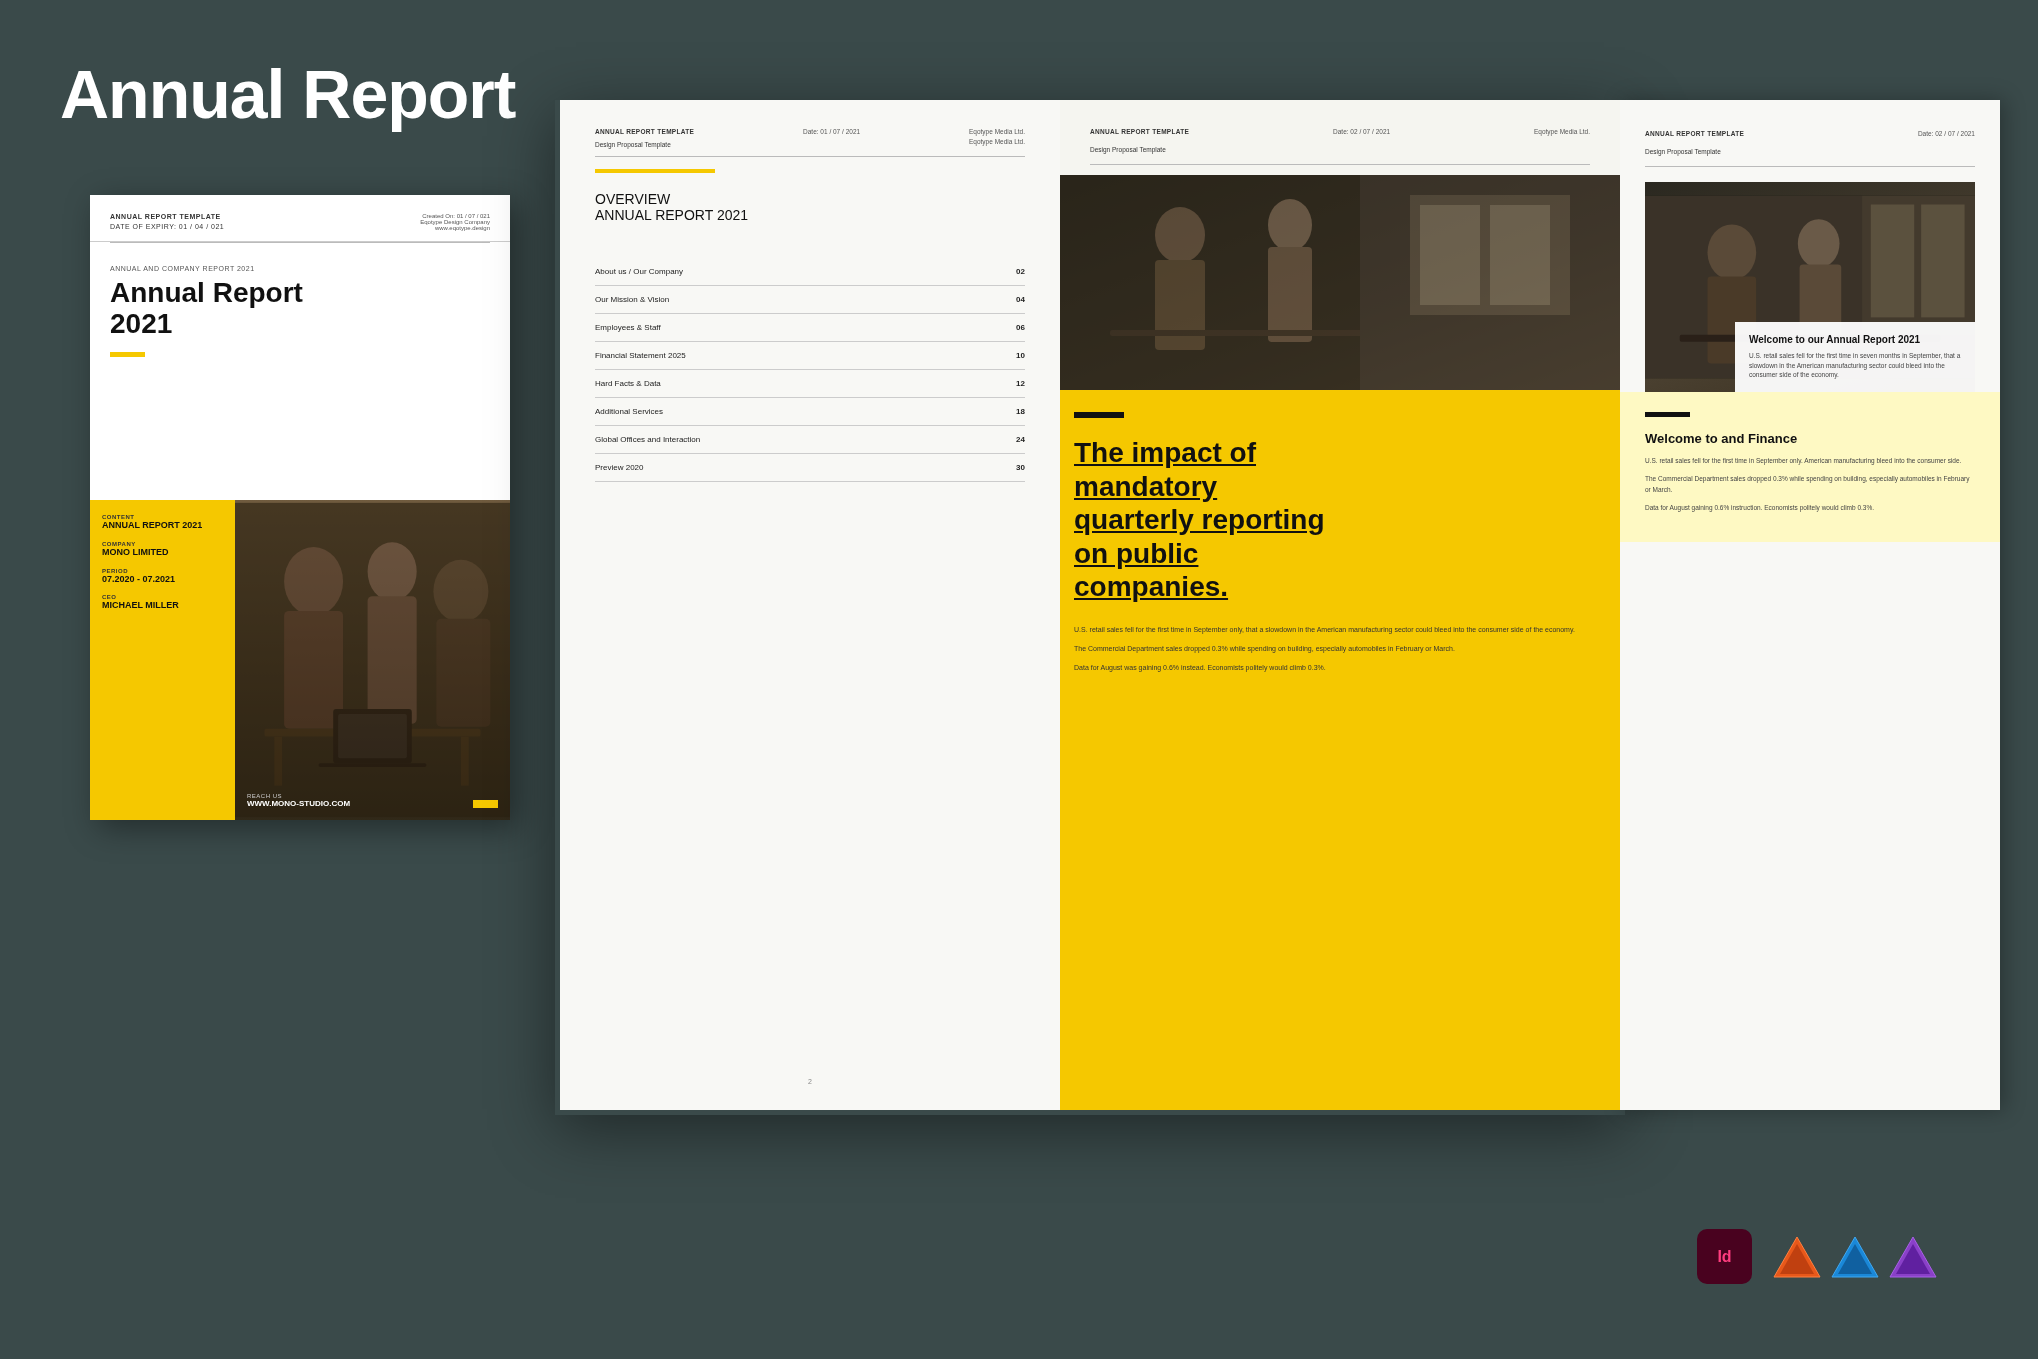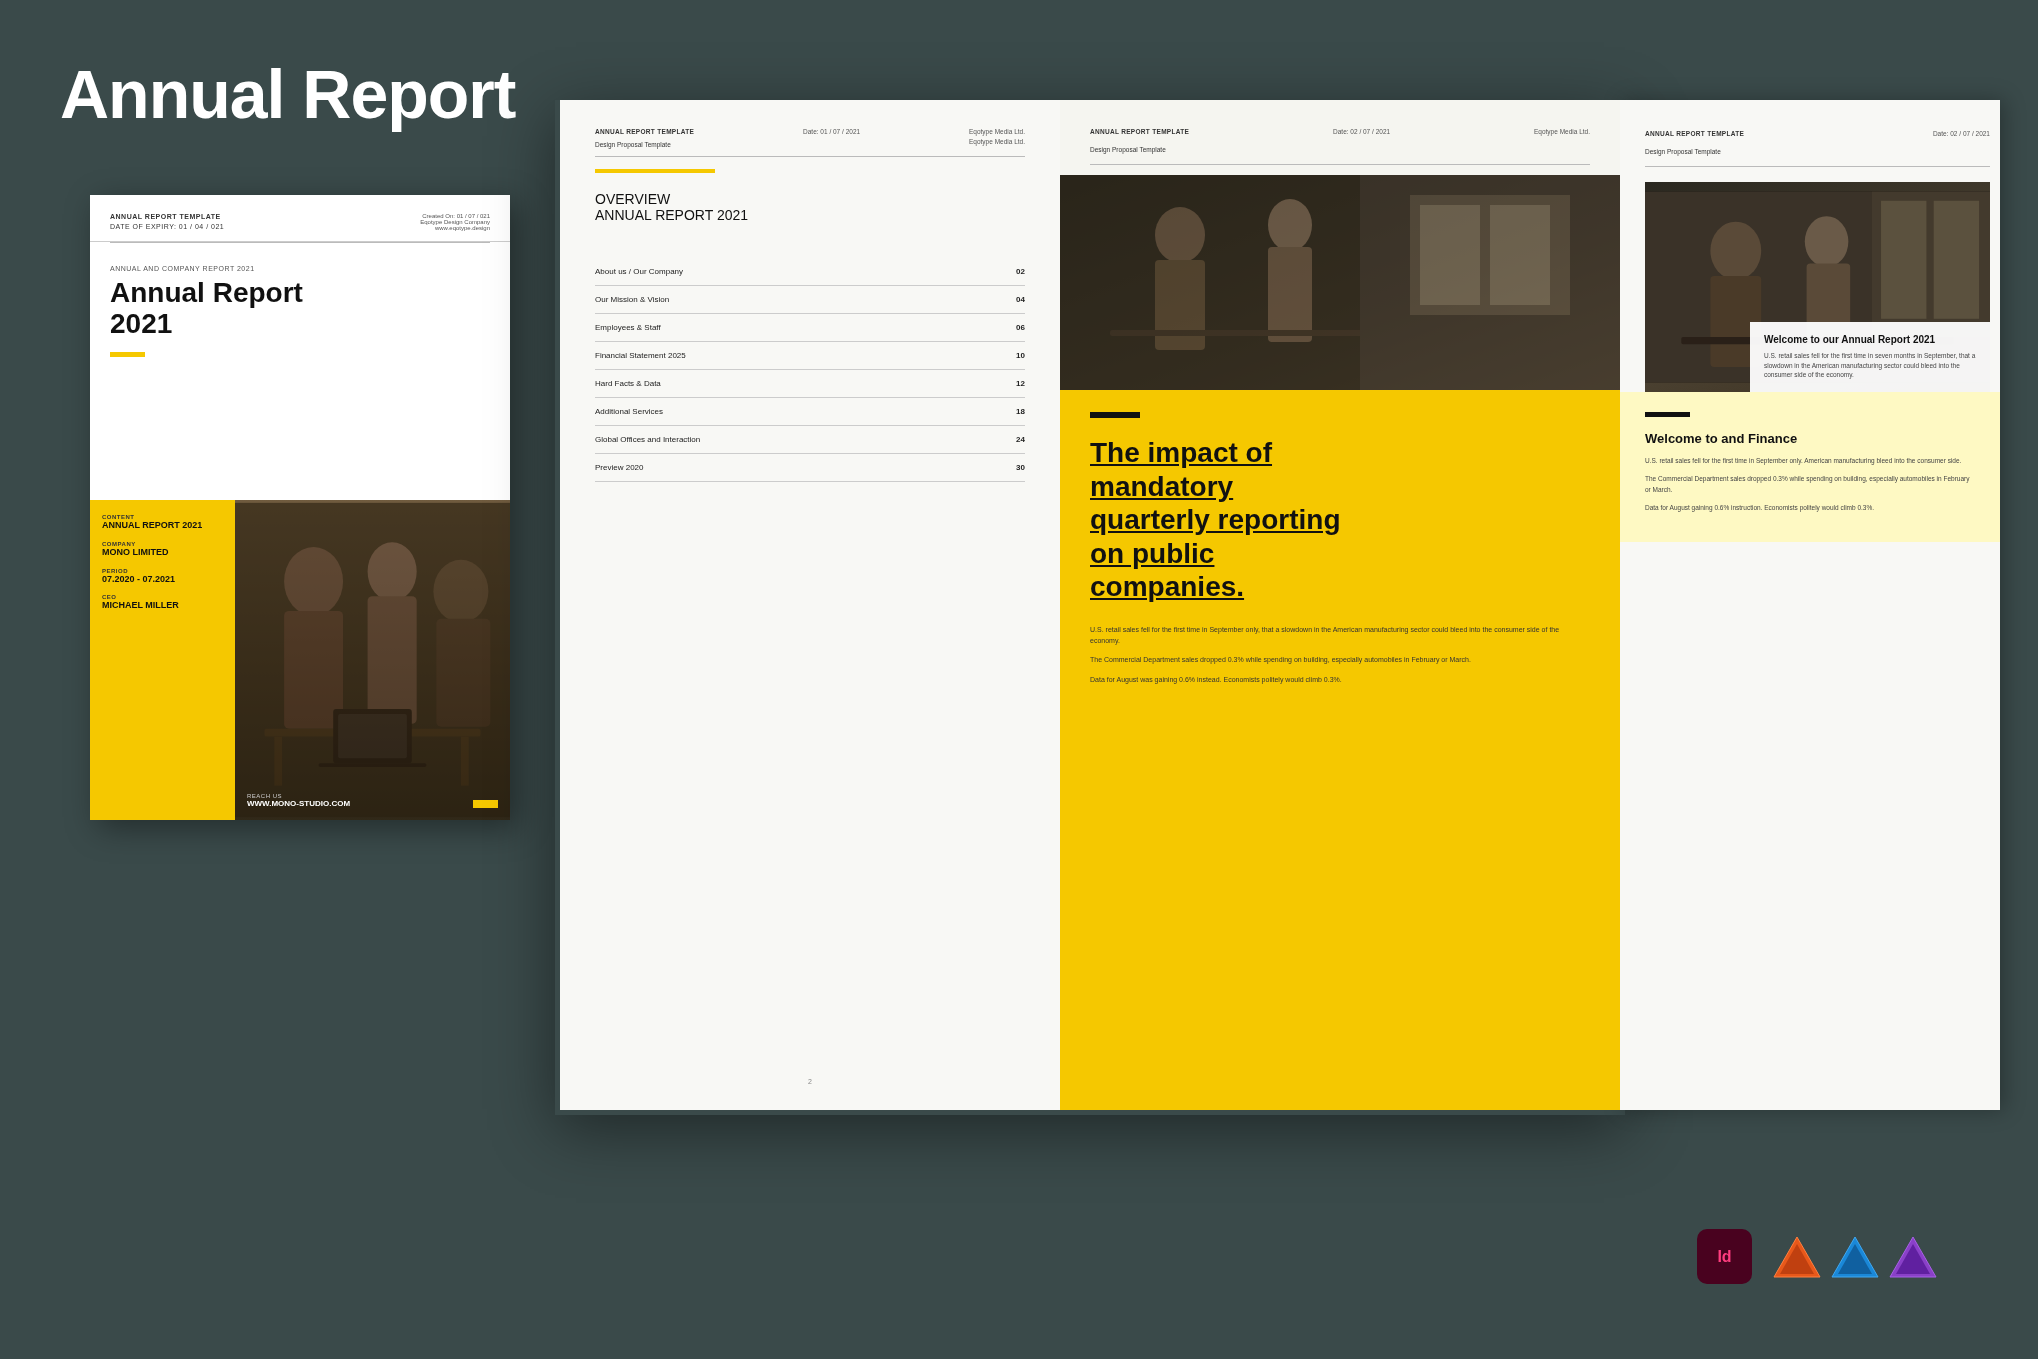--- a/index.html
+++ b/index.html
@@ -263,21 +263,21 @@
       top: 100px;
       left: 1620px;
       width: 380px;
       height: 1010px;
       background: #f8f8f5;
       box-shadow: 4px 0 20px rgba(0,0,0,0.3);
       overflow: hidden;
     }
 
     .third-top {
-      padding: 30px 10px 0 25px;
+      padding: 30px 25px 0 25px;
     }
 
     .third-photo {
       width: 100%;
       height: 210px;
       background: linear-gradient(160deg, #2a2820 0%, #4a4030 60%, #3a3020 100%);
       margin-top: 15px;
       position: relative;
       overflow: hidden;
     }
@@ -532,21 +532,21 @@
       <rect x="208" y="72" width="44" height="95" rx="4" fill="#6a5540"></rect>
       <rect x="50" y="155" width="350" height="6" rx="2" fill="#3a2e20"></rect>
       <rect x="300" y="0" width="260" height="215" fill="#3a3228"></rect>
 
       <rect x="350" y="20" width="160" height="120" fill="#8a7860" opacity="0.4"></rect>
       <rect x="360" y="30" width="60" height="100" fill="#ccc0a0" opacity="0.3"></rect>
       <rect x="430" y="30" width="60" height="100" fill="#ccc0a0" opacity="0.3"></rect>
     </svg>
   </div>
 
-  <div style="background:#f5c800;padding:22px 30px;height:770px;">
+  <div style="background:#f5c800;padding:22px 14px;height:770px;">
     <div class="yellow-black-bar"></div>
 
     <div class="impact-title">The impact of mandatory quarterly reporting on public companies.</div>
 
     <div style="font-size:7px;color:#333;line-height:1.6;margin-bottom:8px;">U.S. retail sales fell for the first time in September only, that a slowdown in the American manufacturing sector could bleed into the consumer side of the economy.</div>
     <div style="font-size:7px;color:#333;line-height:1.6;margin-bottom:8px;">The Commercial Department sales dropped 0.3% while spending on building, especially automobiles in February or March.</div>
     <div style="font-size:7px;color:#333;line-height:1.6;">Data for August was gaining 0.6% instead. Economists politely would climb 0.3%.</div>
   </div>
 </div>
 

